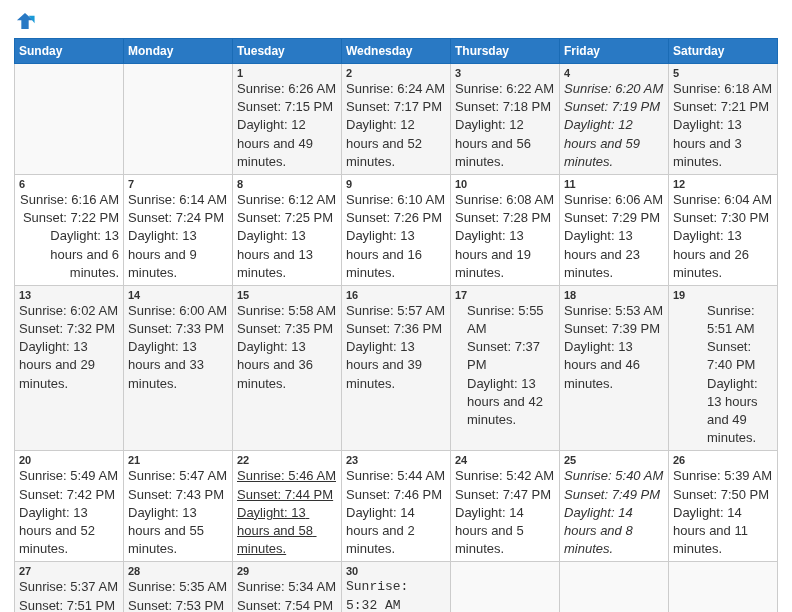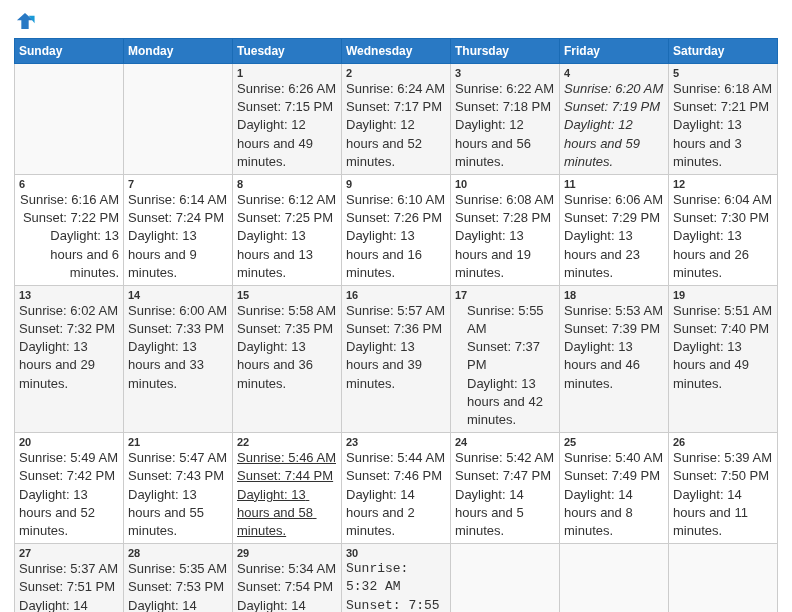--- a/index.html
+++ b/index.html
@@ -231,21 +231,21 @@
 Daylight: 13 hours and 42 minutes.</div>
           </td>
           <td>
             <span class="day-num">18</span>
             <div class="day-info" style="white-space: pre-wrap;">Sunrise: 5:53 AM
 Sunset: 7:39 PM
 Daylight: 13 hours and 46 minutes.</div>
           </td>
           <td>
             <span class="day-num">19</span>
-            <div class="day-info" style="white-space: pre-wrap;">Sunrise: 5:51 AM
+            <div class="day-info" style="white-space: pre-wrap; margin-left: 34px;">Sunrise: 5:51 AM
 Sunset: 7:40 PM
 Daylight: 13 hours and 49 minutes.</div>
           </td>
         </tr>
         <tr>
           <td>
             <span class="day-num">20</span>
             <div class="day-info" style="white-space: pre-wrap;">Sunrise: 5:49 AM
 Sunset: 7:42 PM
 Daylight: 13 hours and 52 minutes.</div>
@@ -269,21 +269,21 @@
 Daylight: 14 hours and 2 minutes.</div>
           </td>
           <td>
             <span class="day-num">24</span>
             <div class="day-info" style="white-space: pre-wrap;">Sunrise: 5:42 AM
 Sunset: 7:47 PM
 Daylight: 14 hours and 5 minutes.</div>
           </td>
           <td>
             <span class="day-num">25</span>
-            <div class="day-info" style="white-space: pre-wrap;">Sunrise: 5:40 AM
+            <div class="day-info" style="white-space: pre-wrap; font-style: italic;">Sunrise: 5:40 AM
 Sunset: 7:49 PM
 Daylight: 14 hours and 8 minutes.</div>
           </td>
           <td>
             <span class="day-num">26</span>
             <div class="day-info" style="white-space: pre-wrap;">Sunrise: 5:39 AM
 Sunset: 7:50 PM
 Daylight: 14 hours and 11 minutes.</div>
           </td>
         </tr>

